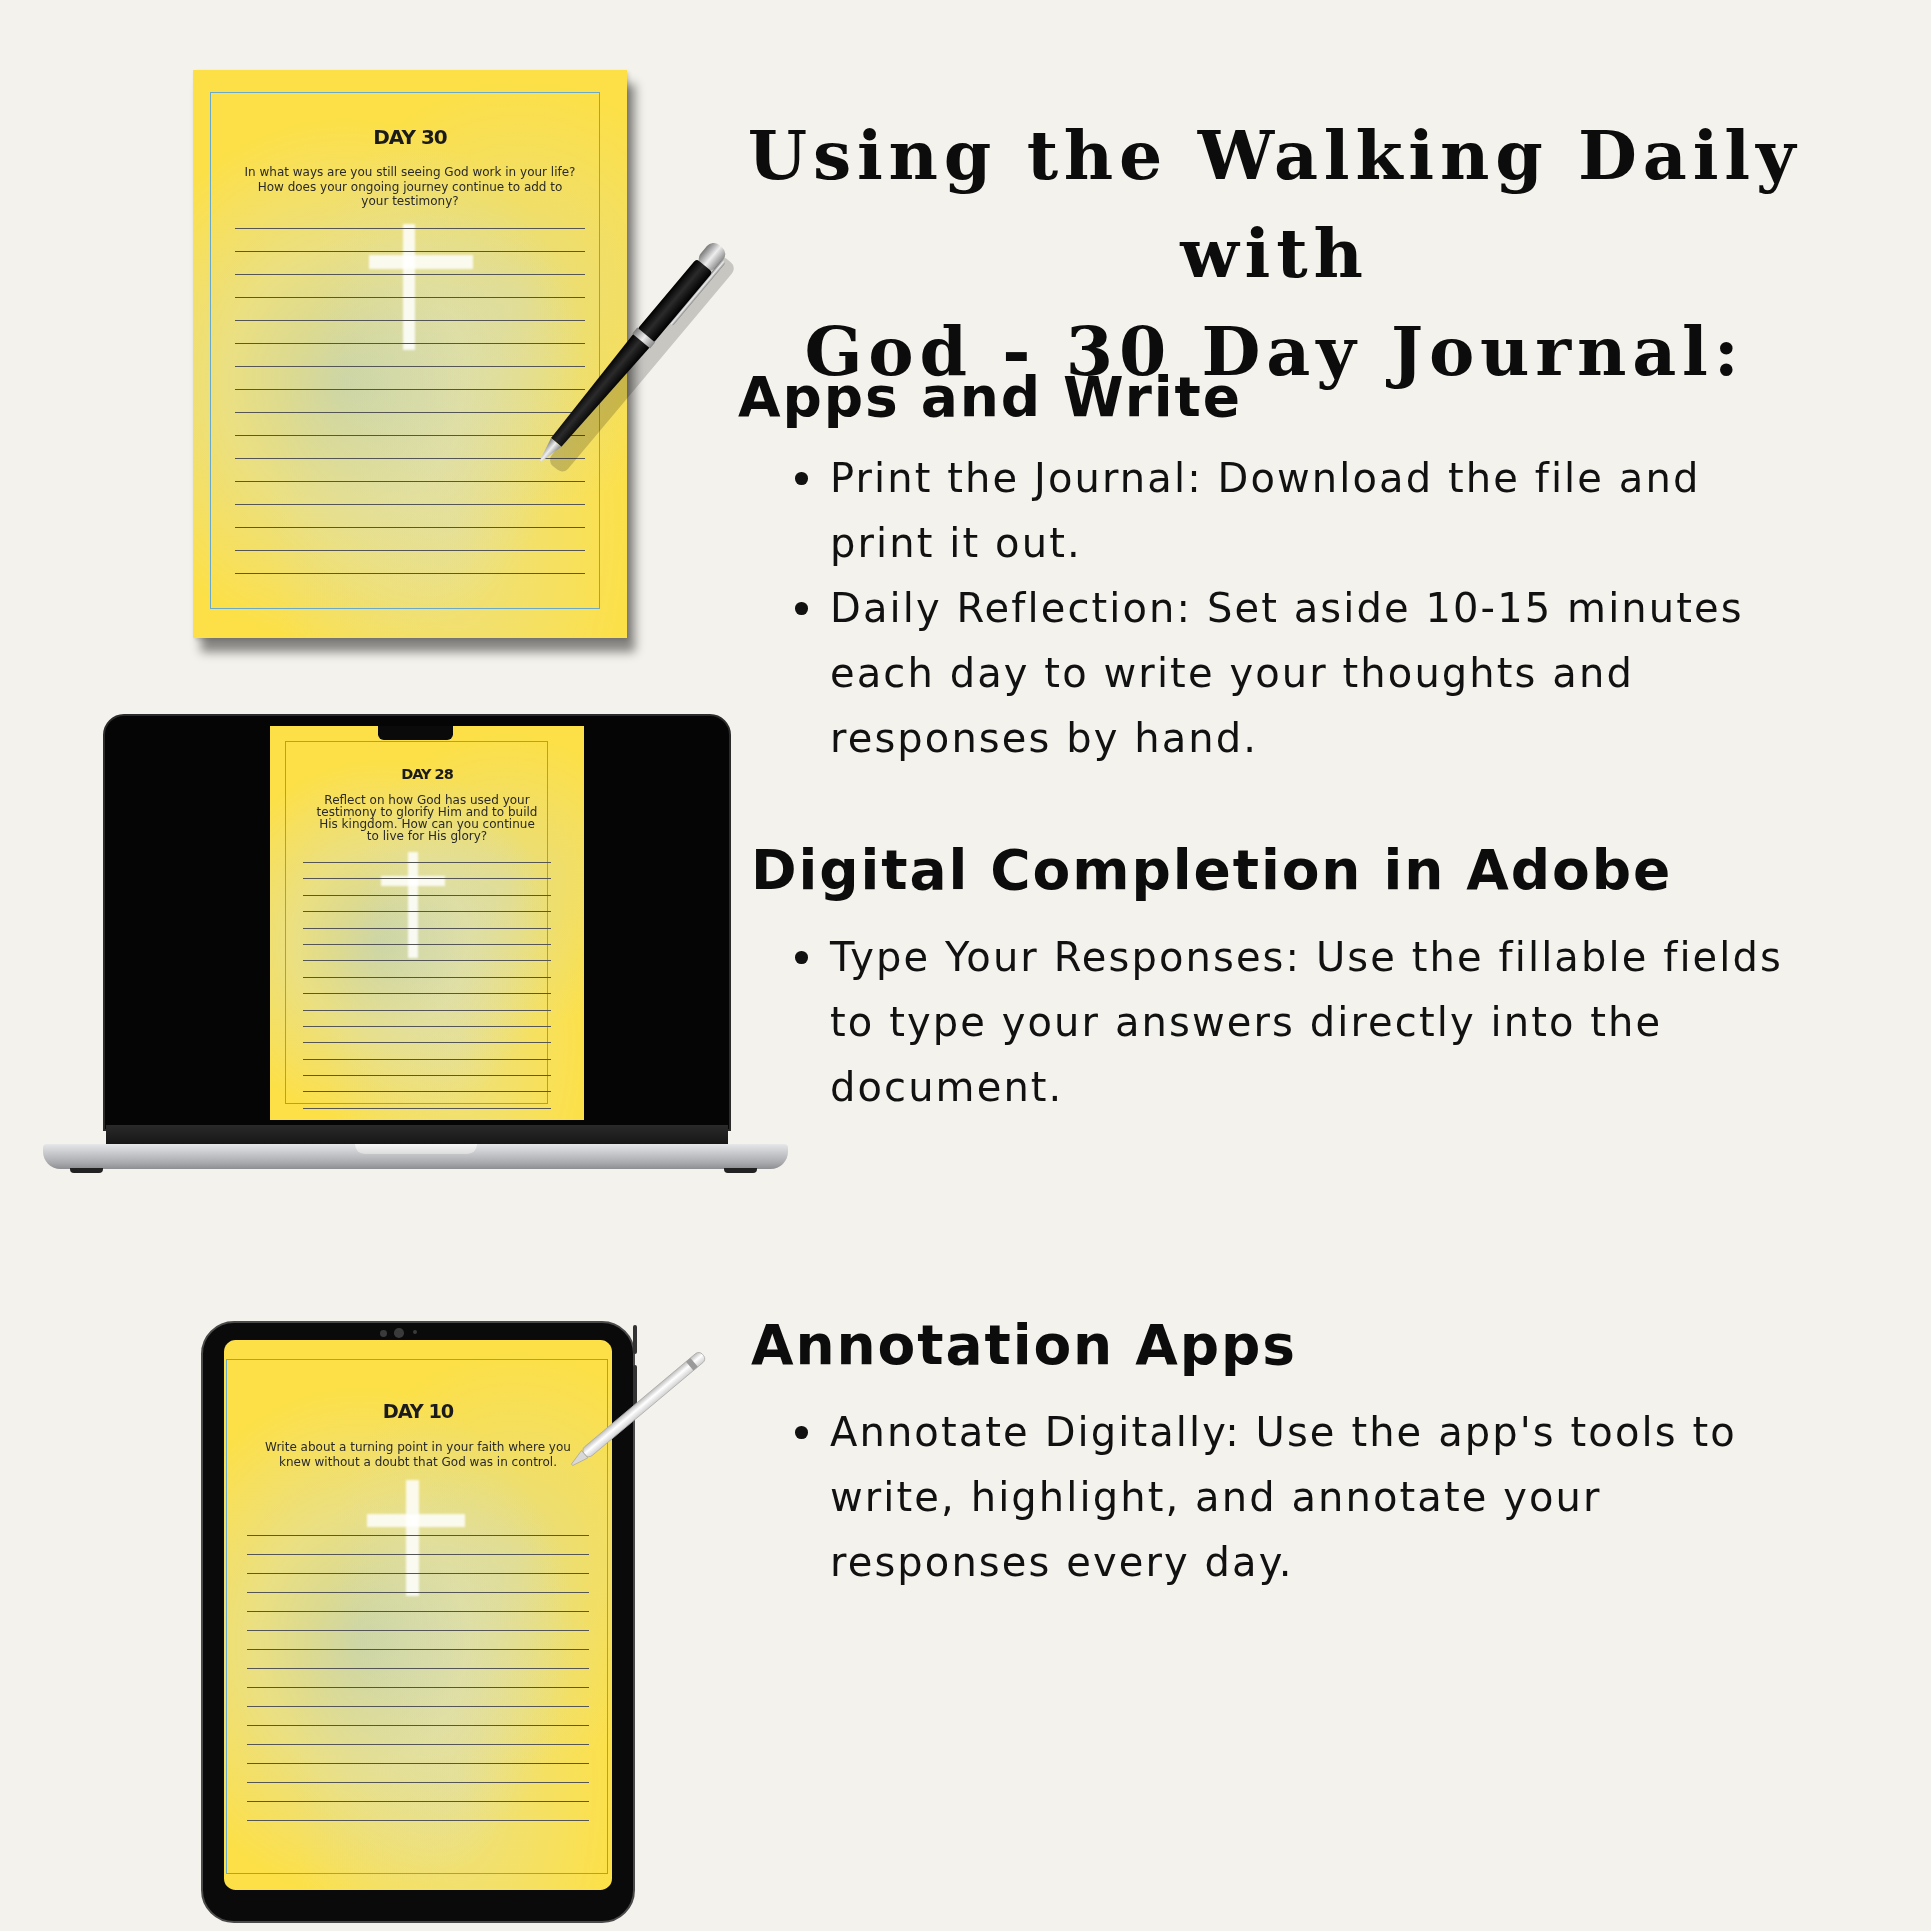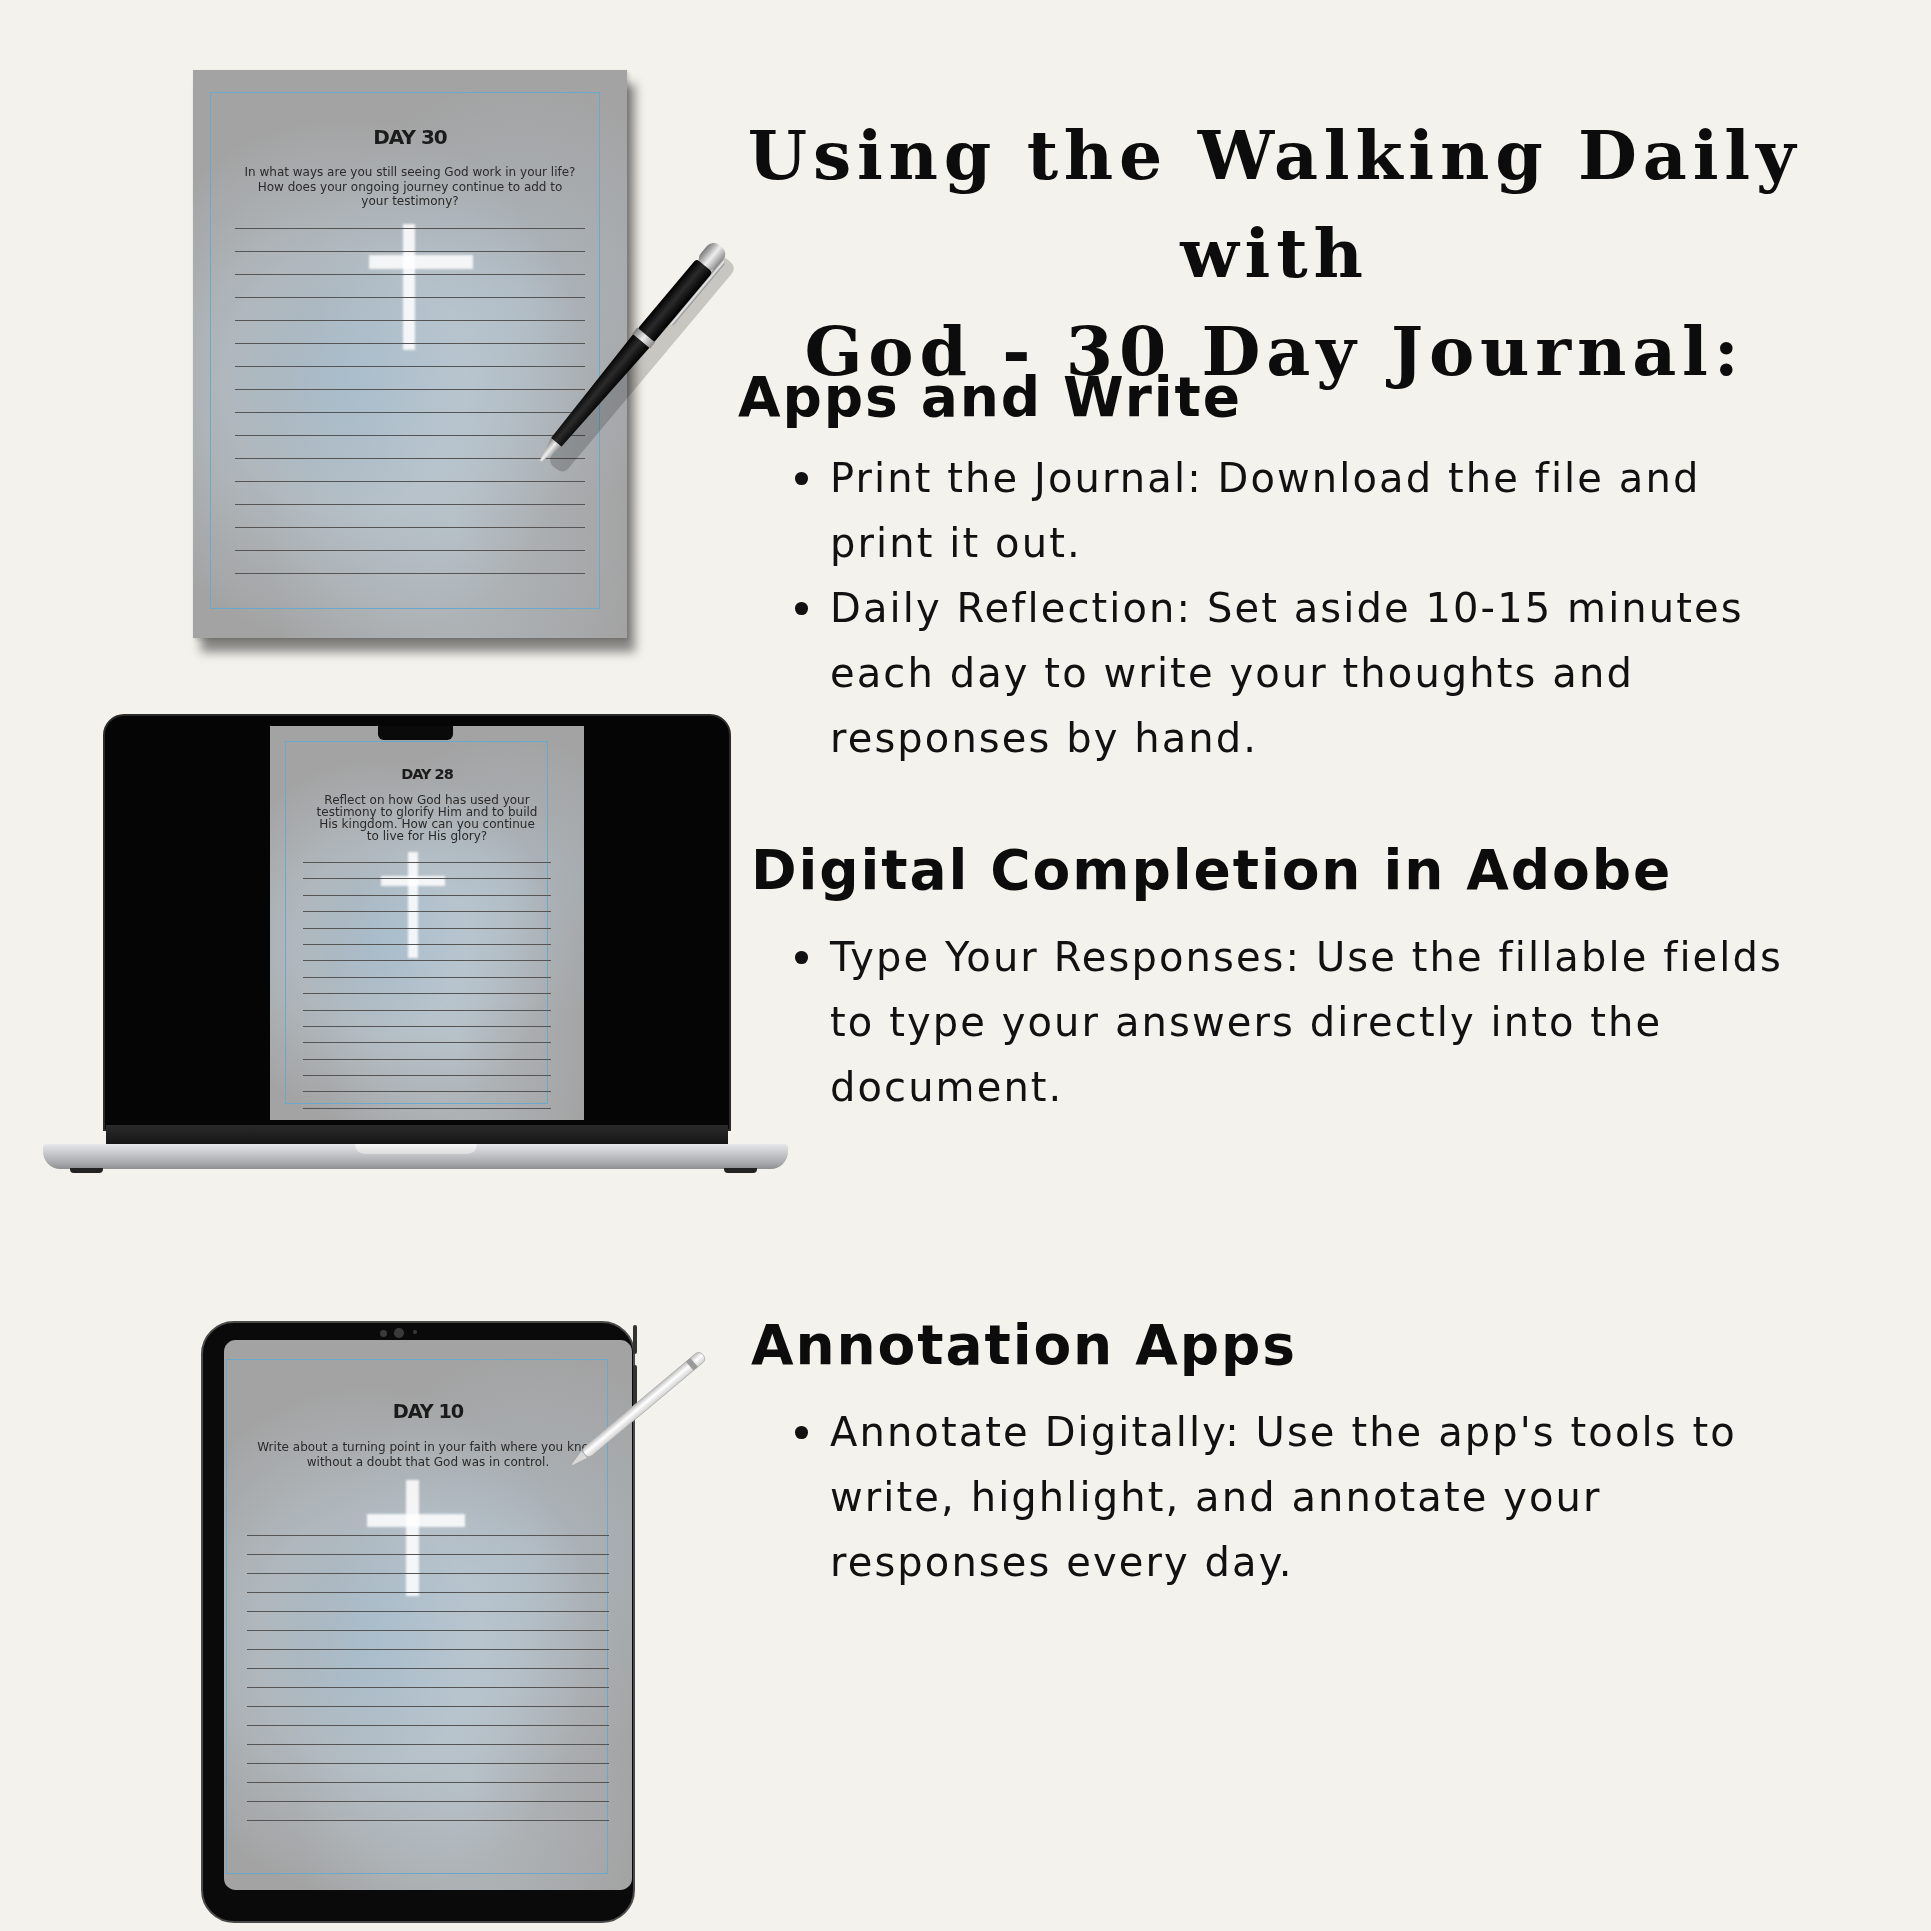--- a/index.html
+++ b/index.html
@@ -6,21 +6,21 @@
   body {
     width:1931px; height:1931px; position:relative; overflow:hidden;
     background:#f4f2ec;
     font-family:"DejaVu Sans", sans-serif;
     color:#111;
   }
   .abs { position:absolute; }
 
   
   .page {
-    position:absolute; background:#a3a3a3; overflow:hidden;
+    position:absolute; background:#fde047; overflow:hidden;
   }
   .page .sky {
     position:absolute; inset:0;
     background:
       radial-gradient(ellipse at 35% 55%, rgba(170,205,230,0.55) 0%, rgba(200,222,238,0.35) 30%, rgba(255,255,255,0) 60%),
       radial-gradient(ellipse at 75% 40%, rgba(190,215,235,0.35) 0%, rgba(255,255,255,0) 45%),
       radial-gradient(ellipse at 60% 80%, rgba(205,225,240,0.35) 0%, rgba(255,255,255,0) 50%);
   }
   .page .frame {
     position:absolute; border:1.9px solid #6aa9c9;
@@ -73,21 +73,21 @@
   .foot { position:absolute; top:1168px; width:33px; height:4.8px; background:#222; border-radius:0 0 3.9px 3.9px; }
   #screen-page { left:270px; top:726px; width:314px; height:394px; }
   #notch { left:378px; top:726px; width:75px; height:13.5px; background:#0a0a0a; border-radius:0 0 5.8px 5.8px; }
 
   
   #tablet {
     left:201px; top:1321px; width:434px; height:602px;
     background:#0a0a0a; border-radius:33px;
     border:2.9px solid #4a4a4a; box-sizing:border-box;
   }
-  #tablet-screen { left:224px; top:1340px; width:388px; height:550px; border-radius:11.6px;padding-left:20px; }
+  #tablet-screen { left:224px; top:1340px; width:388px; height:550px; border-radius:11.6px; }
   .cam { position:absolute; border-radius:50%; background:#3a3a3a; }
   #tablet-btn { left:633px; top:1325px; width:3.9px; height:29px; background:#333; border-radius:1.9px; }
   #tablet-btn2 { left:633px; top:1365px; width:3.9px; height:41px; background:#333; border-radius:1.9px; }
 
   
   #title {
     left:666px; top:106px; width:1217px; text-align:center;
     font-family:"DejaVu Serif", serif; font-weight:bold;
     font-size:68px; line-height:98px; letter-spacing:5.8px; color:#0c0c0c;
   }

